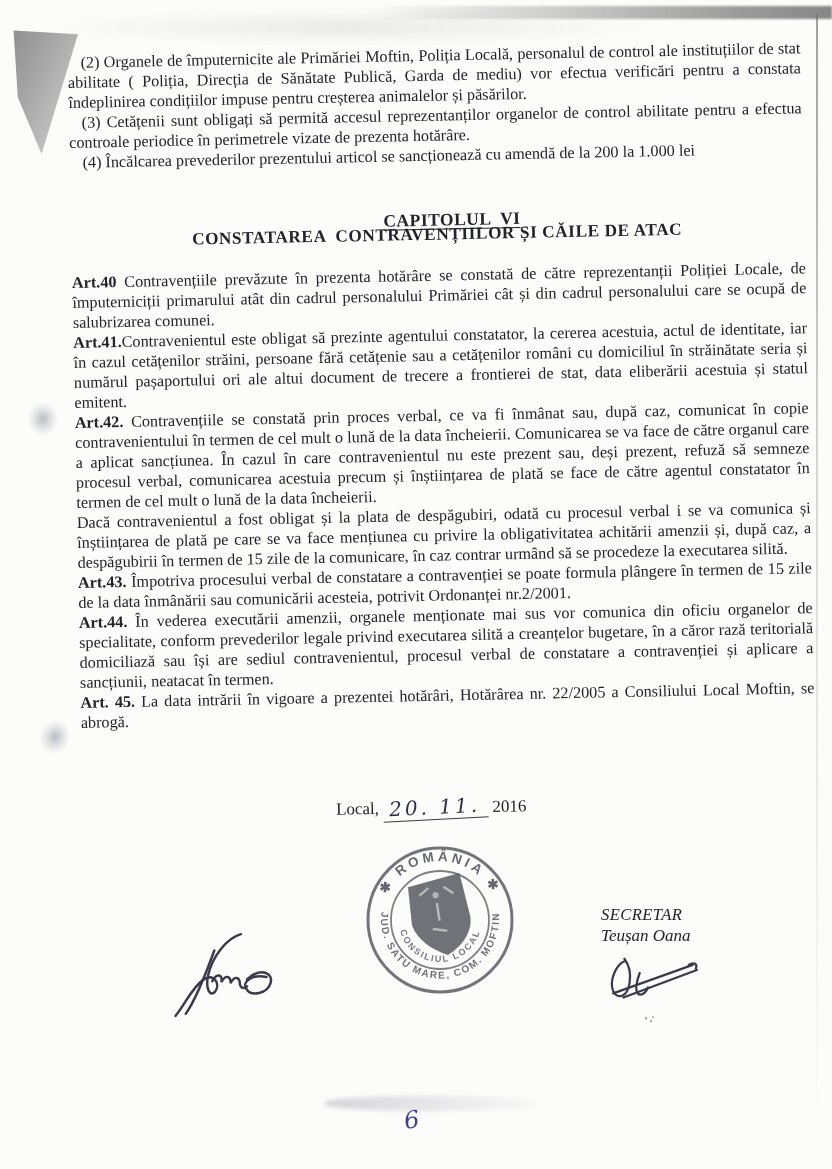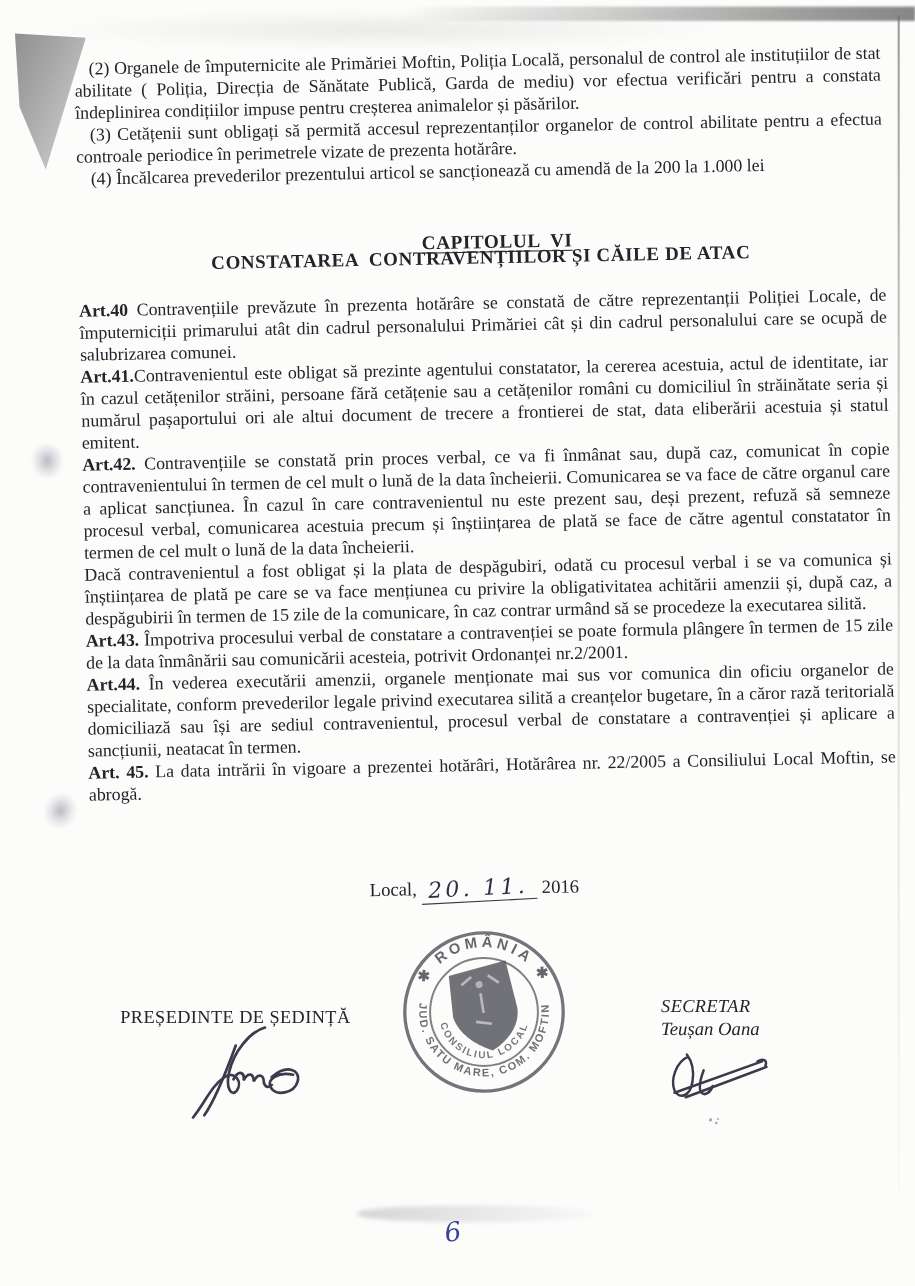--- a/index.html
+++ b/index.html
@@ -153,23 +153,20 @@
       <textPath href="#arcTop" startOffset="50%" text-anchor="middle">✱ ROMÂNIA ✱</textPath>
     </text>
     <text font-size="10" font-weight="bold" fill="#3f3f4a" letter-spacing="1.6" opacity=".85">
       <textPath href="#arcBottomOuter" startOffset="50%" text-anchor="middle">JUD. SATU MARE, COM. MOFTIN</textPath>
     </text>
     <text font-size="9" font-weight="bold" fill="#3f3f4a" letter-spacing="1.8" opacity=".8">
       <textPath href="#arcBottomInner" startOffset="50%" text-anchor="middle">CONSILIUL LOCAL</textPath>
     </text>
   </svg>
 
-  <div class="president-block">
-    <div class="official-title">PREȘEDINTE DE ȘEDINȚĂ</div>
-  </div>
   <svg class="president-sig" viewBox="0 0 120 90">
     <g fill="none" stroke="#26263a" stroke-width="2.4" stroke-linecap="round" opacity=".9">
       <path d="M78,6 C64,10 50,28 46,46 C43,60 48,68 53,62 C58,55 52,44 42,50 C30,58 24,74 14,86"></path>
       <path d="M52,22 C44,44 34,70 24,84"></path>
       <path d="M50,52 c5,-9 10,-6 9,1 c4,-8 9,-6 9,1 c4,-8 9,-6 9,1 c1,4 4,5 7,2"></path>
       <path d="M84,50 c14,-12 26,-6 23,4 c-3,10 -19,14 -24,5 c-4,-7 7,-14 20,-11"></path>
     </g>
   </svg>
 
   <div class="secretary-block">

